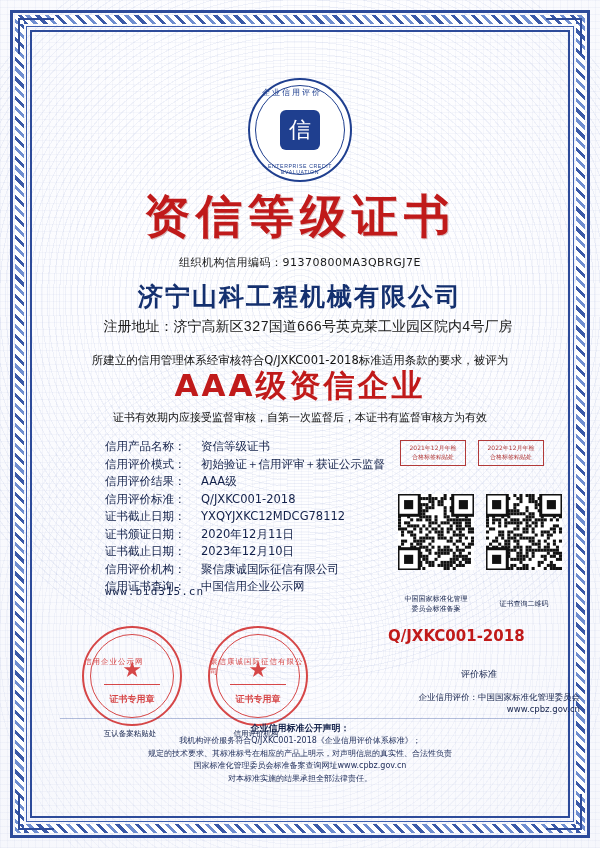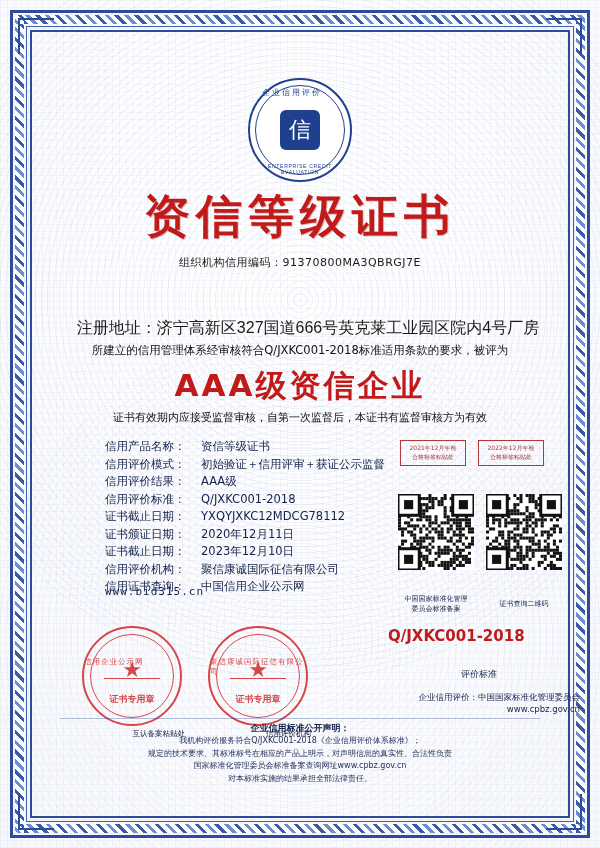--- a/index.html
+++ b/index.html
@@ -115,25 +115,25 @@
     font-size:11px;color:#1a1a1a;letter-spacing:.5px;
     font-family:"DejaVu Sans", sans-serif;
   }
   .company{
     position:absolute;left:0;right:0;top:280px;text-align:center;
     font-size:25px;font-weight:bold;color:#14306f;letter-spacing:2px;
     font-family:"DejaVu Sans", sans-serif;
   }
   .reg-addr{
     position:absolute;left:16px;right:0;top:318px;text-align:center;
-    font-size:16px;color:#1a1a1a;
-    font-family:Liberation Sans, sans-serif;
+    font-size:14px;color:#1a1a1a;
+    font-family:Liberation Mono, monospace;
   }
   .statement{
-    position:absolute;left:0;right:0;top:343px;text-align:center;
+    position:absolute;left:0;right:0;top:353px;text-align:center;
     font-size:11.5px;color:#111;
     font-family:"DejaVu Sans", sans-serif;
   }
   .grade{
     position:absolute;left:0;right:0;top:365px;text-align:center;
     font-size:31px;font-weight:bold;color:#c01a1a;letter-spacing:3px;
     font-family:"DejaVu Sans", sans-serif;
   }
   .validity{
     position:absolute;left:0;right:0;top:410px;text-align:center;
@@ -187,33 +187,33 @@
   }
   .seal .inner-ring{position:absolute;inset:6px;border-radius:50%;border:1px solid #cf2020;}
   .seal .star{
     position:absolute;left:50%;top:44%;transform:translate(-50%,-50%);
     color:#cf2020;font-size:22px;line-height:1;
     font-family:"DejaVu Sans", sans-serif;
   }
   .seal .seal-bottom{
     position:absolute;left:0;right:0;bottom:18px;text-align:center;
     color:#cf2020;font-size:9px;font-weight:bold;border-top:1px solid #cf2020;
-    margin:0 20px;padding-top:14px;
+    margin:0 20px;padding-top:8px;
     font-family:"DejaVu Sans", sans-serif;
   }
   .seal .seal-arc{
     position:absolute;left:0;right:0;top:11px;
     color:#cf2020;font-size:7.5px;letter-spacing:1px;
     font-family:"DejaVu Sans", sans-serif;
     margin-top:18px;
   }
   .seal.left{left:82px;top:626px;}
   .seal.right{left:208px;top:626px;}
   .seal-caption{
-    position:absolute;font-size:7.5px;color:#13214a;text-align:right;width:110px;
+    position:absolute;font-size:7.5px;color:#13214a;text-align:center;width:110px;
     font-family:"DejaVu Sans", sans-serif;
   }
   .seal-caption.left{left:75px;top:729px;}
   .seal-caption.right{left:201px;top:729px;}
 
   
   .std-code{
     position:absolute;left:388px;top:628px;width:190px;
     color:#c01a1a;font-size:15px;font-weight:bold;line-height:17px;
     font-family:"DejaVu Sans", sans-serif;
@@ -266,20 +266,21 @@
     <div class="emblem">
       <div class="emblem-ring"></div>
       <div class="emblem-ring2"></div>
       <div class="emblem-top-text">企业信用评价</div>
       <div class="emblem-core">信</div>
       <div class="emblem-bot-text">ENTERPRISE CREDIT EVALUATION</div>
     </div>
 
     <div class="main-title">资信等级证书</div>
     <div class="org-code">组织机构信用编码：91370800MA3QBRGJ7E</div>
+    <div class="company">济宁山科工程机械有限公司</div>
     <div class="reg-addr">注册地址：济宁高新区327国道666号英克莱工业园区院内4号厂房</div>
     <div class="statement">所建立的信用管理体系经审核符合Q/JXKC001-2018标准适用条款的要求，被评为</div>
     <div class="grade">AAA级资信企业</div>
     <div class="validity">证书有效期内应接受监督审核，自第一次监督后，本证书有监督审核方为有效</div>
 
     <div class="info-list" id="info-list">
         <div class="info-row">
           <span class="info-label">信用产品名称：</span>
           <span class="info-value">资信等级证书</span>
         </div>

